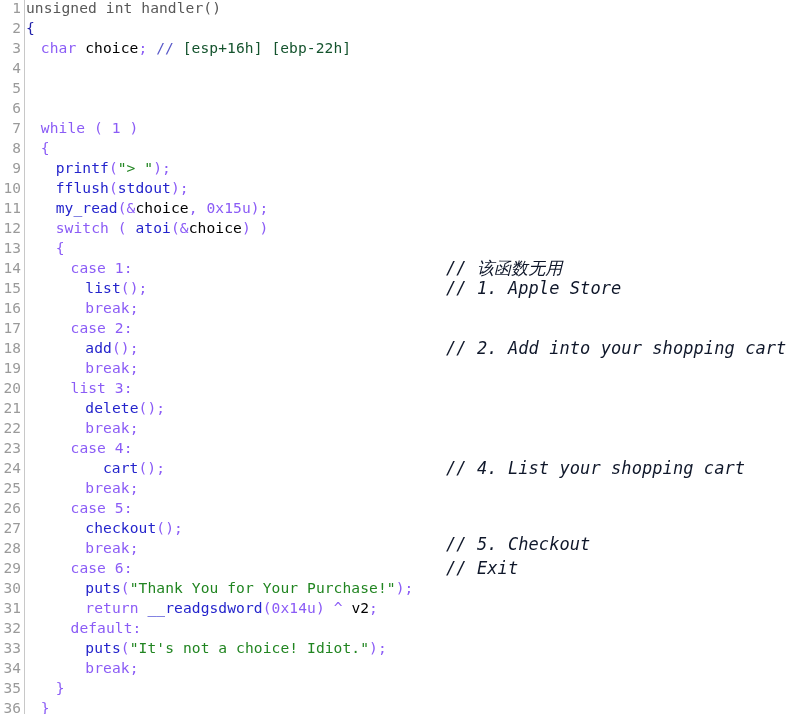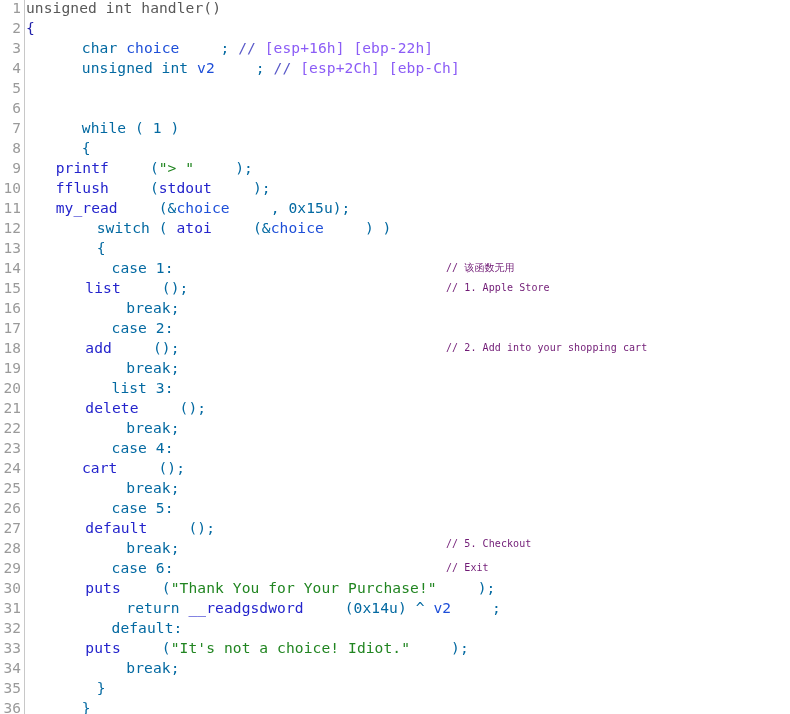--- a/index.html
+++ b/index.html
@@ -61,46 +61,47 @@
     white-space: pre;
     font-family: "DejaVu Sans Mono", "Liberation Mono", monospace;
     font-size: 14.6px;
     letter-spacing: 0.08px;
     color: #000000;
   }
   .code-line .seg { white-space: pre; }
 
   
   .t-plain   { color: #585858; }
-  .t-kw      { color: #0369a1; margin-left: 41px; }
+  .t-kw      { color: #8b5cf6; }
   .t-fn      { color: #2424cc; }
   .t-punct   { color: #2222aa; }
   .t-str     { color: #218521; }
-  .t-var     { color: #1d4ed8; text-align: right; }
+  .t-var     { color: #000000; text-align: right; }
   .t-anncom  { color: #5858c8; }
-  .t-ann     { color: #8b5cf6; }
+  .t-ann     { color: #14532d; }
 
   
   #comment-col {
     position: absolute;
     left: 446px;
     top: 0;
     height: 714px;
     width: 344px;
   }
   .cmt-line {
     position: absolute;
     left: 0;
     height: 20px;
     line-height: 20px;
     white-space: pre;
     font-family: "DejaVu Sans Mono", "Liberation Mono", monospace;
-    font-size: 10px;
+    font-size: 17px;
     letter-spacing: 0.08px;
-    color: #701a75;
+    color: #0f172a;
+    font-style: italic;
   }
 
   
   #watermark {
     position: absolute;
     right: 12px;
     bottom: 11px;
     font-family: "DejaVu Sans", "Liberation Sans", sans-serif;
     font-size: 15px;
     color: #d2d2d2;
@@ -150,56 +151,56 @@
       <div class="ln" style="top: 638px;">33</div>
       <div class="ln" style="top: 658px;">34</div>
       <div class="ln" style="top: 678px;">35</div>
       <div class="ln" style="top: 698px;">36</div>
     </div>
 
   <div id="code-lines">
       <div class="code-line" style="top: -2px; left: 0px;"><span class="seg t-plain">unsigned int handler()</span></div>
       <div class="code-line" style="top: 18px; left: 0px;"><span class="seg t-punct">{</span></div>
       <div class="code-line" style="top: 38px; left: 14.84px;"><span class="seg t-kw">char</span><span class="seg t-plain"> </span><span class="seg t-var">choice</span><span class="seg t-kw">;</span><span class="seg t-plain"> </span><span class="seg t-anncom">//</span><span class="seg t-ann"> [esp+16h] [ebp-22h]</span></div>
-      <div class="code-line" style="top: 58px; left: 14.84px;"><span class="seg t-kw">unsigned int</span><span class="seg t-plain"> </span><span class="seg t-var">v2</span><span class="seg t-kw">;</span><span class="seg t-plain"> </span><span class="seg t-anncom">//</span><span class="seg t-ann"> [esp+2Ch] [ebp-Ch]</span></div>
       <div class="code-line" style="top: 78px; left: 0px;"></div>
       <div class="code-line" style="top: 118px; left: 14.84px;"><span class="seg t-kw">while ( 1 )</span></div>
       <div class="code-line" style="top: 138px; left: 14.84px;"><span class="seg t-kw">{</span></div>
       <div class="code-line" style="top: 158px; left: 29.68px;"><span class="seg t-fn">printf</span><span class="seg t-kw">(</span><span class="seg t-str">"&gt; "</span><span class="seg t-kw">);</span></div>
       <div class="code-line" style="top: 178px; left: 29.68px;"><span class="seg t-fn">fflush</span><span class="seg t-kw">(</span><span class="seg t-fn">stdout</span><span class="seg t-kw">);</span></div>
       <div class="code-line" style="top: 198px; left: 29.68px;"><span class="seg t-fn">my_read</span><span class="seg t-kw">(&amp;</span><span class="seg t-var">choice</span><span class="seg t-kw">, 0x15u);</span></div>
       <div class="code-line" style="top: 218px; left: 29.68px;"><span class="seg t-kw">switch ( </span><span class="seg t-fn">atoi</span><span class="seg t-kw">(&amp;</span><span class="seg t-var">choice</span><span class="seg t-kw">) )</span></div>
       <div class="code-line" style="top: 238px; left: 29.68px;"><span class="seg t-kw">{</span></div>
       <div class="code-line" style="top: 258px; left: 44.52px;"><span class="seg t-kw">case 1:</span></div>
       <div class="code-line" style="top: 278px; left: 59.36px;"><span class="seg t-fn">list</span><span class="seg t-kw">();</span></div>
       <div class="code-line" style="top: 298px; left: 59.36px;"><span class="seg t-kw">break;</span></div>
       <div class="code-line" style="top: 318px; left: 44.52px;"><span class="seg t-kw">case 2:</span></div>
       <div class="code-line" style="top: 338px; left: 59.36px; text-align: right;"><span class="seg t-fn">add</span><span class="seg t-kw">();</span></div>
       <div class="code-line" style="top: 358px; left: 59.36px;"><span class="seg t-kw">break;</span></div>
       <div class="code-line" style="top: 378px; left: 44.52px;"><span class="seg t-kw">list 3:</span></div>
       <div class="code-line" style="top: 398px; left: 59.36px;"><span class="seg t-fn">delete</span><span class="seg t-kw">();</span></div>
       <div class="code-line" style="top: 418px; left: 59.36px;"><span class="seg t-kw">break;</span></div>
       <div class="code-line" style="top: 438px; left: 44.52px;"><span class="seg t-kw">case 4:</span></div>
-      <div class="code-line" style="top: 458px; left: 56px;"><span class="seg t-fn">cart</span><span class="seg t-kw">();</span></div>
+      <div class="code-line" style="top: 458px; left: 77px;"><span class="seg t-fn">cart</span><span class="seg t-kw">();</span></div>
       <div class="code-line" style="top: 478px; left: 59.36px;"><span class="seg t-kw">break;</span></div>
       <div class="code-line" style="top: 498px; left: 44.52px;"><span class="seg t-kw">case 5:</span></div>
-      <div class="code-line" style="top: 518px; left: 59.36px;"><span class="seg t-fn">default</span><span class="seg t-kw">();</span></div>
+      <div class="code-line" style="top: 518px; left: 59.36px;"><span class="seg t-fn">checkout</span><span class="seg t-kw">();</span></div>
       <div class="code-line" style="top: 538px; left: 59.36px;"><span class="seg t-kw">break;</span></div>
       <div class="code-line" style="top: 558px; left: 44.52px;"><span class="seg t-kw">case 6:</span></div>
       <div class="code-line" style="top: 578px; left: 59.36px;"><span class="seg t-fn">puts</span><span class="seg t-kw">(</span><span class="seg t-str">"Thank You for Your Purchase!"</span><span class="seg t-kw">);</span></div>
       <div class="code-line" style="top: 598px; left: 59.36px;"><span class="seg t-kw">return </span><span class="seg t-fn">__readgsdword</span><span class="seg t-kw">(0x14u) ^ </span><span class="seg t-var">v2</span><span class="seg t-kw">;</span></div>
       <div class="code-line" style="top: 618px; left: 44.52px;"><span class="seg t-kw">default:</span></div>
       <div class="code-line" style="top: 638px; left: 59.36px;"><span class="seg t-fn">puts</span><span class="seg t-kw">(</span><span class="seg t-str">"It's not a choice! Idiot."</span><span class="seg t-kw">);</span></div>
       <div class="code-line" style="top: 658px; left: 59.36px;"><span class="seg t-kw">break;</span></div>
       <div class="code-line" style="top: 678px; left: 29.68px;"><span class="seg t-kw">}</span></div>
       <div class="code-line" style="top: 698px; left: 14.84px;"><span class="seg t-kw">}</span></div>
     </div>
 
   <div id="comment-col">
       <div class="cmt-line" style="top: 258px;">// 该函数无用</div>
       <div class="cmt-line" style="top: 278px;">// 1. Apple Store</div>
       <div class="cmt-line" style="top: 338px; text-align: right;">// 2. Add into your shopping cart</div>
+      <div class="cmt-line" style="top: 458px;">// 4. List your shopping cart</div>
       <div class="cmt-line" style="top: 534px;">// 5. Checkout</div>
       <div class="cmt-line" style="top: 558px;">// Exit</div>
     </div>
 
 
 </div>
 
 </body></html>

